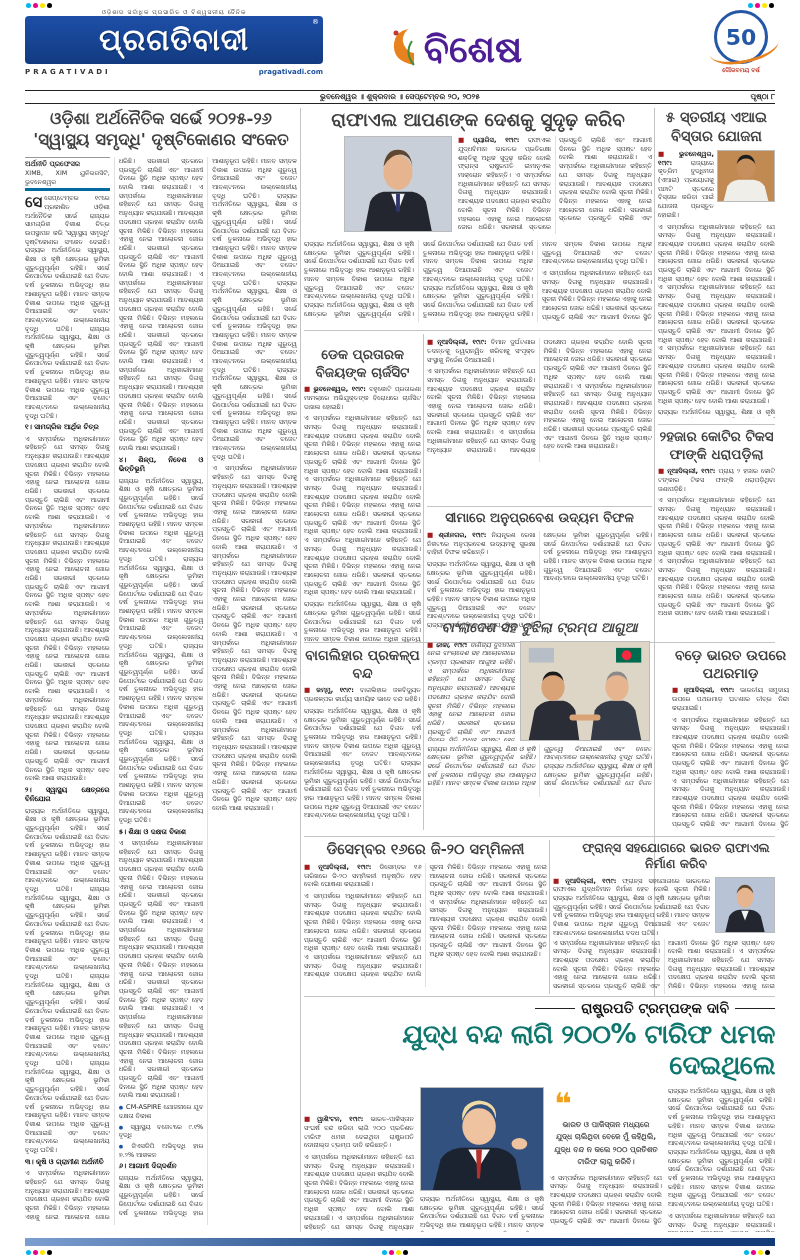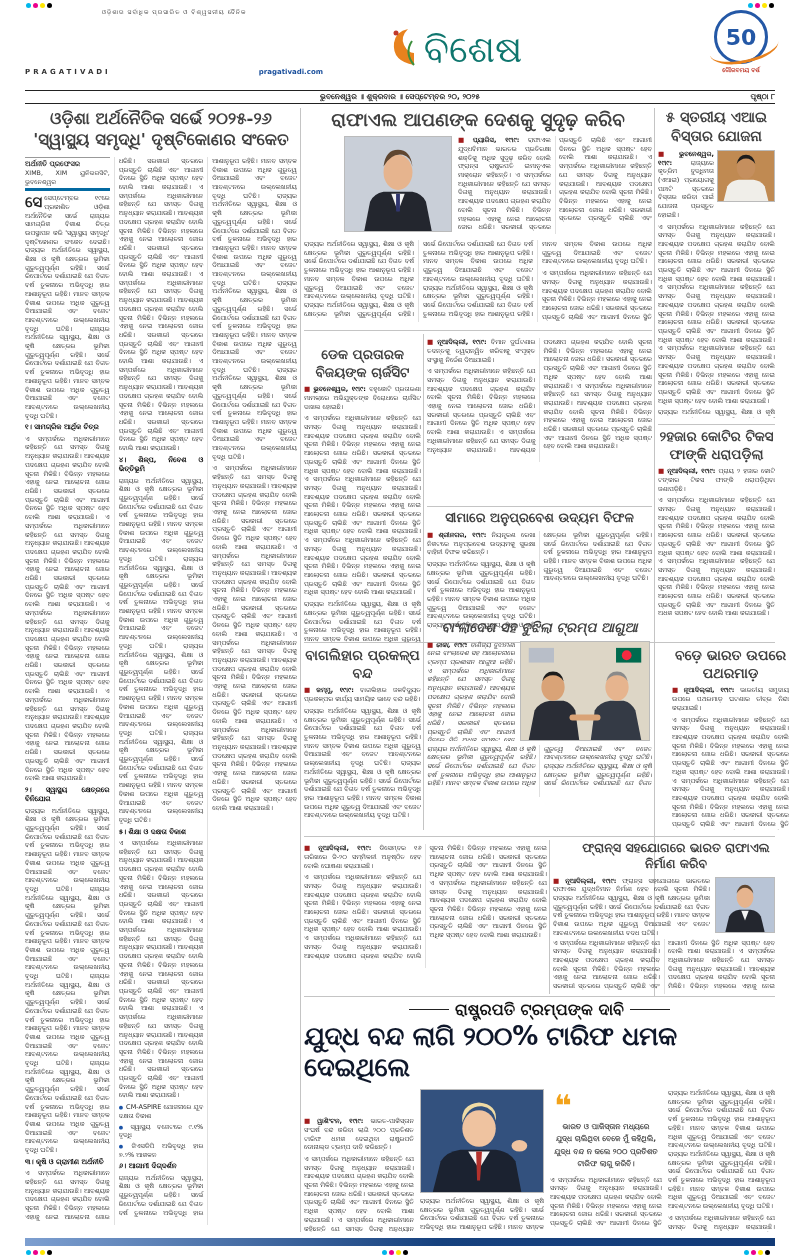--- a/index.html
+++ b/index.html
@@ -8,21 +8,21 @@
   .abs{position:absolute;}
   
   .tagline{font-size:6px;color:#333;text-align:center;letter-spacing:1px;}
   .logo-panel{background:linear-gradient(180deg,#1d4fa8,#123a80);border-radius:4px;display:flex;align-items:center;justify-content:center;position:relative;}
   .logo-text{color:#fff;font-size:30px;font-weight:800;letter-spacing:1px;text-shadow:1px 1px 0 #0a2a5e;}
   .reg-mark{position:absolute;top:2px;right:4px;color:#fff;font-size:7px;}
   .logo-subrow{display:flex;justify-content:space-between;align-items:center;font-size:7px;}
   .logo-latin{letter-spacing:3px;font-weight:700;color:#333;}
   .website{color:#1a4f9c;font-weight:700;}
   .section-block{display:flex;align-items:center;justify-content:center;gap:6px;}
-  .section-title{font-size:37px;font-weight:400;color:#0f766e;text-align:right;}
+  .section-title{font-size:37px;font-weight:700;color:#4c1d95;text-align:right;}
   .anniv{display:flex;flex-direction:column;align-items:center;}
   .anniv-circle{width:54px;height:54px;border:3px solid #2458a6;border-radius:50%;display:flex;align-items:center;justify-content:center;position:relative;background:#fff;}
   .anniv-num{font-size:22px;font-weight:800;color:#2458a6;}
   .anniv-swoosh{position:absolute;left:-8px;top:20px;width:70px;height:30px;border-bottom:3px solid #e8821e;border-radius:50%;transform:rotate(-12deg);}
   .anniv-caption{font-size:6px;color:#c0392b;font-weight:700;margin-top:2px;}
   .dateline-bar{border-top:1.5px solid #222;border-bottom:1px solid #222;display:flex;align-items:center;font-size:7.5px;font-weight:700;color:#222;}
   .dateline-bar .mid{flex:1;text-align:center;}
   .dateline-bar .side{width:70px;}
   .dateline-bar .right{text-align:right;}
   
@@ -39,23 +39,23 @@
   .byline .b2{font-size:6.3px;color:#333;}
   .dropcap{float:left;font-size:15px;font-weight:800;line-height:1;padding:1px 2px 0 0;}
   ul.stats{list-style:none;margin:2px 0;}
   ul.stats li{margin-bottom:2px;}
   ul.stats li::before{content:"●";color:#1d55a8;font-size:5px;margin-right:3px;}
   .rule-v{position:absolute;width:1px;background:#c4c4c4;}
   .rule-h{position:absolute;height:1px;background:#c4c4c4;}
   .photo{background:#d8d8d8;overflow:hidden;border:1px solid #bbb;}
   .photo svg{display:block;width:100%;height:100%;}
   
-  .kicker{display:flex;align-items:center;gap:6px;font-size:16px;font-weight:800;justify-content:center;color:#111;}
+  .kicker{display:flex;align-items:center;gap:6px;font-size:14px;font-weight:800;justify-content:flex-end;color:#111;}
   .krule{flex:0 0 40px;height:1.5px;background:#222;}
-  .big-head{font-size:26px;font-weight:800;text-align:left;letter-spacing:-0.5px;color:#0f172a;}
+  .big-head{font-size:26px;font-weight:800;text-align:right;letter-spacing:-0.5px;color:#0f766e;}
   .quote{padding:2px 4px;text-align:center;}
   .quote-mark{font-size:30px;color:#f2a21a;line-height:1;text-align:left;font-weight:800;}
   .quote p{font-size:7.5px;font-weight:700;color:#4a4a4a;line-height:1.65;text-align:center;}
   .bottom-bar{background:linear-gradient(90deg,#7d9fd0,#16417e 55%,#123a77);}
   .regmarks{display:flex;gap:2px;}
   .regmarks i{width:5px;height:5px;border-radius:50%;display:block;}
   .c{background:#00b7eb;} .m{background:#ec008c;} .y{background:#ffe600;} .k{background:#000;}
 </style>
 </head>
 <body>
@@ -68,20 +68,24 @@
   </div>
 <div class="abs regmarks" style="left:748px;top:3px;">
     <i class="c"></i>
     <i class="m"></i>
     <i class="y"></i>
     <i class="k"></i>
   </div>
 
 <header>
   <div class="abs tagline" style="left:25px;top:8px;width:298px;">ଓଡ଼ିଶାର ସର୍ବାଧିକ ପ୍ରସାରିତ ଓ ବିଶ୍ୱସନୀୟ ଦୈନିକ</div>
+  <div class="abs logo-panel" style="left:25px;top:16px;width:298px;height:48px;">
+    <span class="logo-text">ପ୍ରଗତିବାଦୀ</span>
+    <span class="reg-mark">®</span>
+  </div>
   <div class="abs logo-subrow" style="left:25px;top:66px;width:298px;height:12px;">
     <span class="logo-latin">PRAGATIVADI</span>
     <span class="website">pragativadi.com</span>
   </div>
   <div class="abs section-block" style="left:338px;top:18px;width:230px;height:62px;">
     <span>
       <svg width="34" height="44" viewBox="0 0 34 44">
           <path d="M30 40 Q8 36 10 18 Q12 6 24 4 Q16 12 20 20 Q24 28 30 28 Z" fill="#e8821e"></path>
           <path d="M30 40 Q20 28 28 16" stroke="#3d8f3d" fill="none" stroke-width="2"></path>
           <circle cx="12" cy="8" r="2.5" fill="#c0392b"></circle>
@@ -260,20 +264,21 @@
   <div class="headline" style="font-size:14px;">ବଡ଼େ ଭାରତ ଉପରେ ପଥରମାଡ଼</div>
   <div class="body-text" style="height:144px;margin-top:4px;">
     <p class="bp"><span class="dateline"><span class="bullet">■</span><span>ନୂଆଦିଲ୍ଲୀ, ୧୯ା୯:</span></span> <span>ଭାରତୀୟ ସମୁଦାୟ ଉପରେ ପଥରମାଡ଼ ଘଟଣାର ତୀବ୍ର ନିନ୍ଦା କରାଯାଇଛି।</span></p>
     <p class="bp">ଏ ସମ୍ପର୍କରେ ଅଧିକାରୀମାନେ କହିଛନ୍ତି ଯେ ସମସ୍ତ ଦିଗକୁ ଅନୁଧ୍ୟାନ କରାଯାଉଛି। ଆବଶ୍ୟକ ପଦକ୍ଷେପ ଗ୍ରହଣ କରାଯିବ ବୋଲି ସୂଚନା ମିଳିଛି। ବିଭିନ୍ନ ମହଲରେ ଏହାକୁ ନେଇ ଆଲୋଚନା ଜୋର ଧରିଛି। ସରକାରୀ ସ୍ତରରେ ପ୍ରସ୍ତୁତି ଚାଲିଛି ଏବଂ ଆଗାମୀ ଦିନରେ ସ୍ଥିତି ଅଧିକ ସ୍ପଷ୍ଟ ହେବ ବୋଲି ଆଶା କରାଯାଉଛି। ଏ ସମ୍ପର୍କରେ ଅଧିକାରୀମାନେ କହିଛନ୍ତି ଯେ ସମସ୍ତ ଦିଗକୁ ଅନୁଧ୍ୟାନ କରାଯାଉଛି। ଆବଶ୍ୟକ ପଦକ୍ଷେପ ଗ୍ରହଣ କରାଯିବ ବୋଲି ସୂଚନା ମିଳିଛି। ବିଭିନ୍ନ ମହଲରେ ଏହାକୁ ନେଇ ଆଲୋଚନା ଜୋର ଧରିଛି। ସରକାରୀ ସ୍ତରରେ ପ୍ରସ୍ତୁତି ଚାଲିଛି ଏବଂ ଆଗାମୀ ଦିନରେ ସ୍ଥିତି ଅଧିକ ସ୍ପଷ୍ଟ ହେବ ବୋଲି ଆଶା କରାଯାଉଛି।</p>
   </div>
 </section>
 
 <div class="rule-h" style="left:304px;top:836px;width:471px;"></div>
 
 <section class="abs" style="left:304px;top:840px;width:243px;height:154px;overflow:hidden;">
+  <div class="headline" style="font-size:14.5px;">ଡିସେମ୍ବର ୧୬ରେ ଜି-୨୦ ସମ୍ମିଳନୀ</div>
   <div class="body-text cols-2" style="height:124px;margin-top:4px;">
     <p class="bp"><span class="dateline"><span class="bullet">■</span><span>ନୂଆଦିଲ୍ଲୀ, ୧୯ା୯:</span></span> <span>ଡିସେମ୍ବର ୧୬ ତାରିଖରେ ଜି-୨୦ ସମ୍ମିଳନୀ ଅନୁଷ୍ଠିତ ହେବ ବୋଲି ଘୋଷଣା କରାଯାଇଛି।</span></p>
     <p class="bp">ଏ ସମ୍ପର୍କରେ ଅଧିକାରୀମାନେ କହିଛନ୍ତି ଯେ ସମସ୍ତ ଦିଗକୁ ଅନୁଧ୍ୟାନ କରାଯାଉଛି। ଆବଶ୍ୟକ ପଦକ୍ଷେପ ଗ୍ରହଣ କରାଯିବ ବୋଲି ସୂଚନା ମିଳିଛି। ବିଭିନ୍ନ ମହଲରେ ଏହାକୁ ନେଇ ଆଲୋଚନା ଜୋର ଧରିଛି। ସରକାରୀ ସ୍ତରରେ ପ୍ରସ୍ତୁତି ଚାଲିଛି ଏବଂ ଆଗାମୀ ଦିନରେ ସ୍ଥିତି ଅଧିକ ସ୍ପଷ୍ଟ ହେବ ବୋଲି ଆଶା କରାଯାଉଛି। ଏ ସମ୍ପର୍କରେ ଅଧିକାରୀମାନେ କହିଛନ୍ତି ଯେ ସମସ୍ତ ଦିଗକୁ ଅନୁଧ୍ୟାନ କରାଯାଉଛି। ଆବଶ୍ୟକ ପଦକ୍ଷେପ ଗ୍ରହଣ କରାଯିବ ବୋଲି ସୂଚନା ମିଳିଛି। ବିଭିନ୍ନ ମହଲରେ ଏହାକୁ ନେଇ ଆଲୋଚନା ଜୋର ଧରିଛି। ସରକାରୀ ସ୍ତରରେ ପ୍ରସ୍ତୁତି ଚାଲିଛି ଏବଂ ଆଗାମୀ ଦିନରେ ସ୍ଥିତି ଅଧିକ ସ୍ପଷ୍ଟ ହେବ ବୋଲି ଆଶା କରାଯାଉଛି। ଏ ସମ୍ପର୍କରେ ଅଧିକାରୀମାନେ କହିଛନ୍ତି ଯେ ସମସ୍ତ ଦିଗକୁ ଅନୁଧ୍ୟାନ କରାଯାଉଛି। ଆବଶ୍ୟକ ପଦକ୍ଷେପ ଗ୍ରହଣ କରାଯିବ ବୋଲି ସୂଚନା ମିଳିଛି। ବିଭିନ୍ନ ମହଲରେ ଏହାକୁ ନେଇ ଆଲୋଚନା ଜୋର ଧରିଛି। ସରକାରୀ ସ୍ତରରେ ପ୍ରସ୍ତୁତି ଚାଲିଛି ଏବଂ ଆଗାମୀ ଦିନରେ ସ୍ଥିତି ଅଧିକ ସ୍ପଷ୍ଟ ହେବ ବୋଲି ଆଶା କରାଯାଉଛି।</p>
   </div>
 </section>
 
 <div class="rule-v" style="left:549px;top:840px;height:154px;"></div>
 
 <section class="abs" style="left:553px;top:840px;width:222px;height:154px;overflow:hidden;">
   <div class="headline" style="font-size:12.5px;margin-left:24px;">ଫ୍ରାନ୍ସ ସହଯୋଗରେ ଭାରତ ରାଫାଏଲ ନିର୍ମାଣ କରିବ</div>

